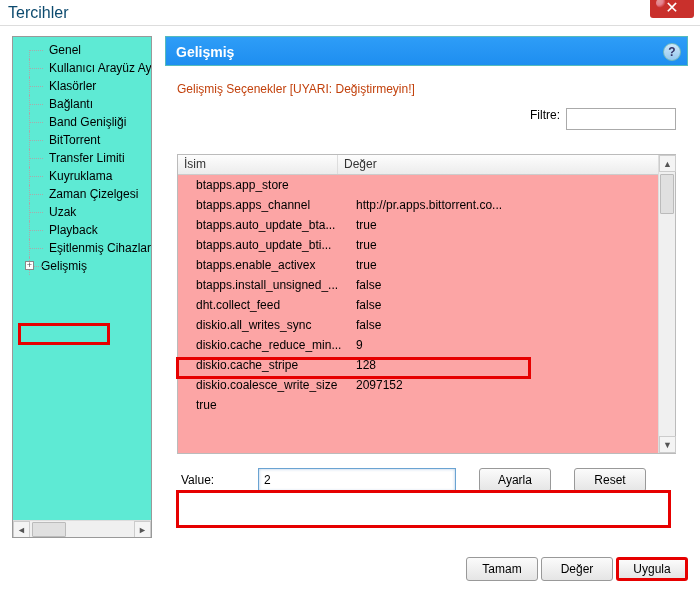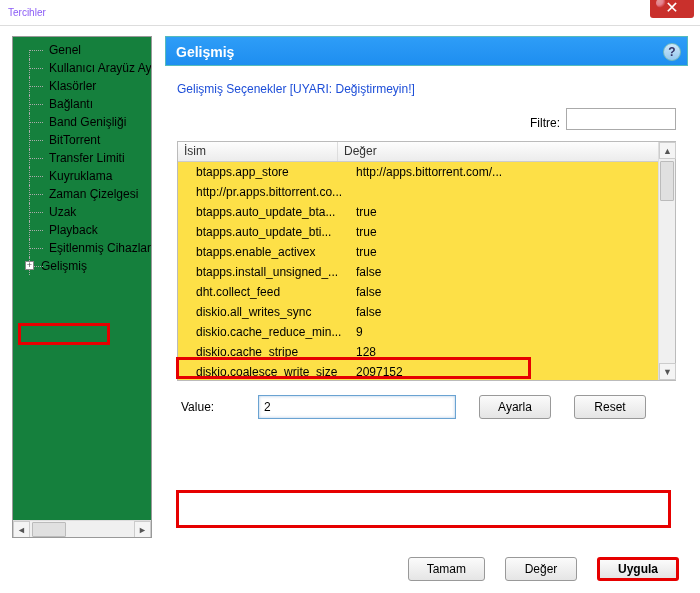--- a/index.html
+++ b/index.html
@@ -1,69 +1,69 @@
 <!DOCTYPE html>
 <html><head>
 <meta charset="utf-8">
 <style>
 * { box-sizing: border-box; margin: 0; padding: 0; }
 body { font-family: "Segoe UI", Tahoma, sans-serif; font-size: 12px; background: #fff; width: 700px; height: 593px; overflow: hidden; }
 .titlebar { background: #fff; height: 26px; border-bottom: 1px solid #ddd; position: relative; display: flex; align-items: center; padding-left: 8px; }
-.titlebar-text { font-size: 10px; color: #8b5cf6; }
+.titlebar-text { font-size: 16px; color: #0c4a6e; }
 .close-btn { position: absolute; right: 6px; top: -4px; width: 44px; height: 22px; background: #c9302c; border-radius: 0 0 3px 3px; display:flex; align-items:center; justify-content:center; color:#fff; font-size:16px; }
 .close-btn::before { content:""; position:absolute; left:6px; top:2px; width:10px; height:10px; background:radial-gradient(circle at 30% 30%, #fff 0%, #fce 40%, transparent 70%); border-radius:50%; opacity:0.5; }
 .window-body { position: relative; height: 567px; }
-.sidebar { position: absolute; left: 12px; top: 10px; width: 140px; height: 502px; border: 1px solid #999; background: #15803d; overflow-x: auto; overflow-y: hidden; }
+.sidebar { position: absolute; left: 12px; top: 10px; width: 140px; height: 502px; border: 1px solid #999; background: #5eead4; overflow-x: auto; overflow-y: hidden; }
 .tree { padding: 4px 0 0 0; white-space: nowrap; }
 .tree-item { position: relative; padding: 1px 0 1px 36px; line-height: 16px; cursor: default; color: #000; white-space: nowrap; }
 .tree-item::before { content:""; position:absolute; left:16px; top:0; bottom:0; border-left:1px dotted #aaa; }
 .tree-item::after { content:""; position:absolute; left:16px; top:9px; width:14px; border-top:1px dotted #aaa; }
 .tree-item:first-child::before { top:9px; }
 .tree-item.selected { }
 .tree-item .expand { position:absolute; left:12px; top:4px; width:9px; height:9px; border:1px solid #888; background:#fff; font-size:9px; line-height:7px; text-align:center; color:#555; z-index:1; }
 .sidebar-hscroll { position:absolute; bottom:0; left:0; right:0; height:17px; background:#f0f0f0; border-top:1px solid #ddd; display:flex; }
 .scroll-arrow { width:17px; height:17px; background:#f4f4f4; border:1px solid #ccc; display:flex; align-items:center; justify-content:center; font-size:9px; color:#555;}
 .scroll-track { flex:1; position:relative; }
 .scroll-thumb { position:absolute; left:2px; width:33%; height:15px; top:1px; background:#e0e0e0; border:1px solid #bbb; border-radius:1px;}
 
 .main-panel { position:absolute; left:165px; top:10px; right:12px; height:502px; }
 .panel-header { background: linear-gradient(#2e9df7,#1e8ef0); color:#fff; font-weight:bold; font-size:14px; height:30px; line-height:30px; padding-left:10px; border:1px solid #5bb; position:relative; }
 .help-icon { position:absolute; right:6px; top:6px; width:18px; height:18px; border-radius:50%; background:linear-gradient(#cfe9fb,#96c8ee); border:1px solid #7bb; font-size:12px; font-weight:bold; color:#336; text-align:center; line-height:16px; }
 
-.warning-text { margin: 16px 0 12px 12px; color:#1d4ed8; }
-.filter-row { display:flex; align-items:flex-end; justify-content:flex-end; padding-right:12px; margin-bottom:11px; }
+.warning-text { margin: 16px 0 12px 12px; color:#c2410c; }
+.filter-row { display:flex; align-items:flex-start; justify-content:flex-end; padding-right:12px; margin-bottom:24px; }
 .filter-label { margin-right:6px; }
 .filter-input { width:110px; height:22px; border:1px solid #aaa; padding:0 4px; }
 
-.table-wrap { border:1px solid #bbb; margin:0 12px; height:240px; position:relative; background:#fde047; }
+.table-wrap { border:1px solid #bbb; margin:0 12px; height:300px; position:relative; background:#fca5a5; }
 .table-header { display:flex; height:20px; background:linear-gradient(#fdfdfd,#ececec); border-bottom:1px solid #ccc; }
 .th { border-right:1px solid #ddd; padding:2px 6px; font-size:12px; color:#333; }
 .th.name { width:160px; } .th.val { flex:1; }
 .table-body { position:absolute; top:20px; left:0; right:17px; bottom:0; overflow:hidden; }
 .tr { display:flex; height:20px; align-items:center;margin-left:12px; }
 .td { padding:0 6px; white-space:nowrap; overflow:hidden; text-overflow:ellipsis; }
 .td.name { width:160px; } .td.val { flex:1; }
 .vscroll { position:absolute; right:0; top:0; bottom:0; width:17px; background:#f0f0f0; border-left:1px solid #ddd; display:flex; flex-direction:column; }
 .vscroll .scroll-arrow { width:17px; height:17px; }
 .vscroll-track { flex:1; position:relative; }
 .vscroll-thumb { position:absolute; top:2px; left:1px; right:1px; height:40px; background:#e0e0e0; border:1px solid #bbb; border-radius:1px; }
 
 .value-row { display:flex; align-items:center; gap:23px; margin:10px 12px 0 12px; padding:4px; }
 .value-label { width:54px; }
 .value-input { width:198px; height:24px; border:1px solid #6aa3d2; box-shadow: inset 0 0 3px rgba(80,140,200,0.5); padding:0 5px; font-family:inherit; font-size:12px; }
-.btn { height:24px; padding:0 18px; background:linear-gradient(#fbfbfb,#e5e5e5); border:1px solid #999; border-radius:3px; font-family:inherit; font-size:12px; cursor:default; }
+.btn { height:24px; padding:0 8px; background:linear-gradient(#fbfbfb,#e5e5e5); border:1px solid #999; border-radius:3px; font-family:inherit; font-size:12px; cursor:default; }
 .btn.wide { min-width:72px; }
 
-.dialog-buttons { position:absolute; right:21px; bottom:12px; display:flex; gap:20px;border-radius:9px; }
+.dialog-buttons { position:absolute; right:12px; bottom:12px; display:flex; gap:3px;border-radius:9px; }
 
 .hl-row { position:absolute; border:3px solid #e60000; pointer-events:none; }
 .hl-dht { left:176px; top:331px; width:355px; height:22px; }
 .hl-value { left:176px; top:464px; width:495px; height:38px; }
 .hl-sidebar-item { position:absolute; left:18px; top:297px; width:92px; height:22px; border:3px solid #e60000; pointer-events:none; }
-.hl-uygula { border:3px solid #e60000 !important;font-weight:bold; }
+.hl-uygula { border:3px solid #e60000 !important; }
 </style>
 </head>
 <body>
 
 <div class="titlebar">
   <span class="titlebar-text">Tercihler</span>
   <div class="close-btn">
     <span>✕</span>
   </div>
 </div>
@@ -108,23 +108,23 @@
     </div>
 
     <div class="table-wrap">
       <div class="table-header">
         <div class="th name">İsim</div>
         <div class="th val">Değer</div>
       </div>
       <div class="table-body" id="tbody">
           <div class="tr">
             <div class="td name">btapps.app_store</div>
-            <div class="td val">http://apps.bittorrent.com/...</div>
           </div>
           <div class="tr">
+            <div class="td name">btapps.apps_channel</div>
             <div class="td val">http://pr.apps.bittorrent.co...</div>
           </div>
           <div class="tr">
             <div class="td name">btapps.auto_update_bta...</div>
             <div class="td val">true</div>
           </div>
           <div class="tr">
             <div class="td name">btapps.auto_update_bti...</div>
             <div class="td val">true</div>
           </div>

